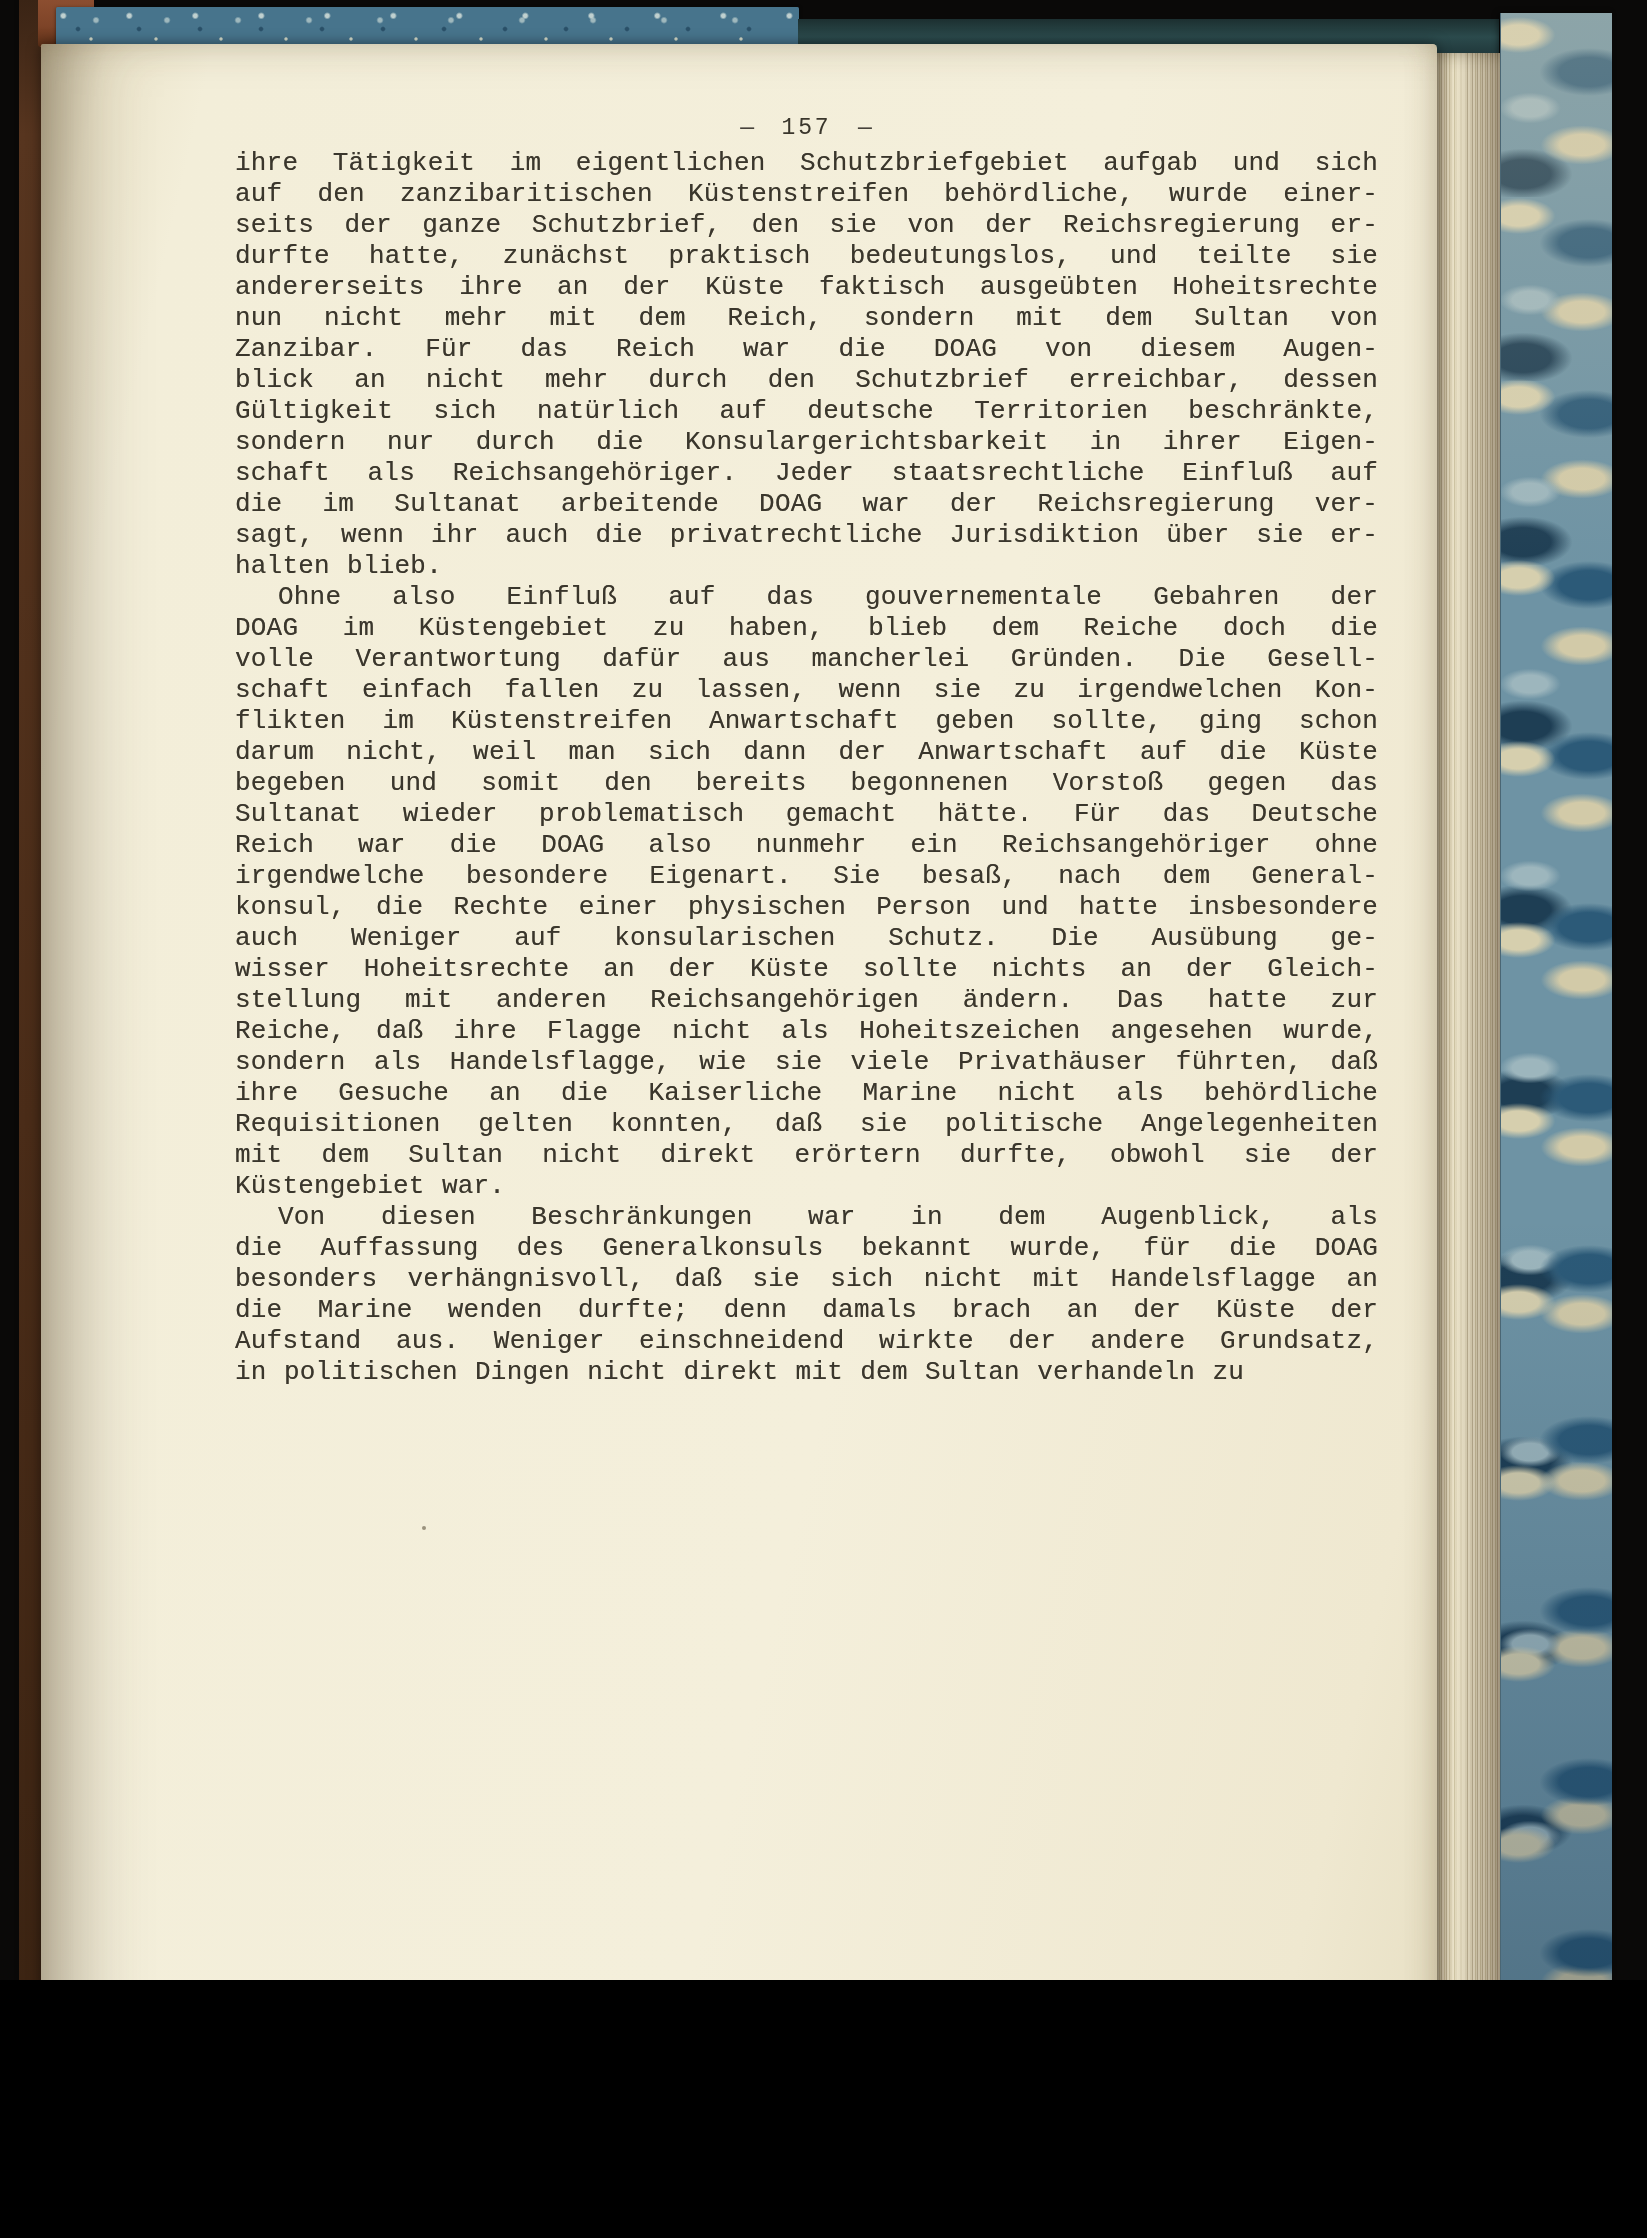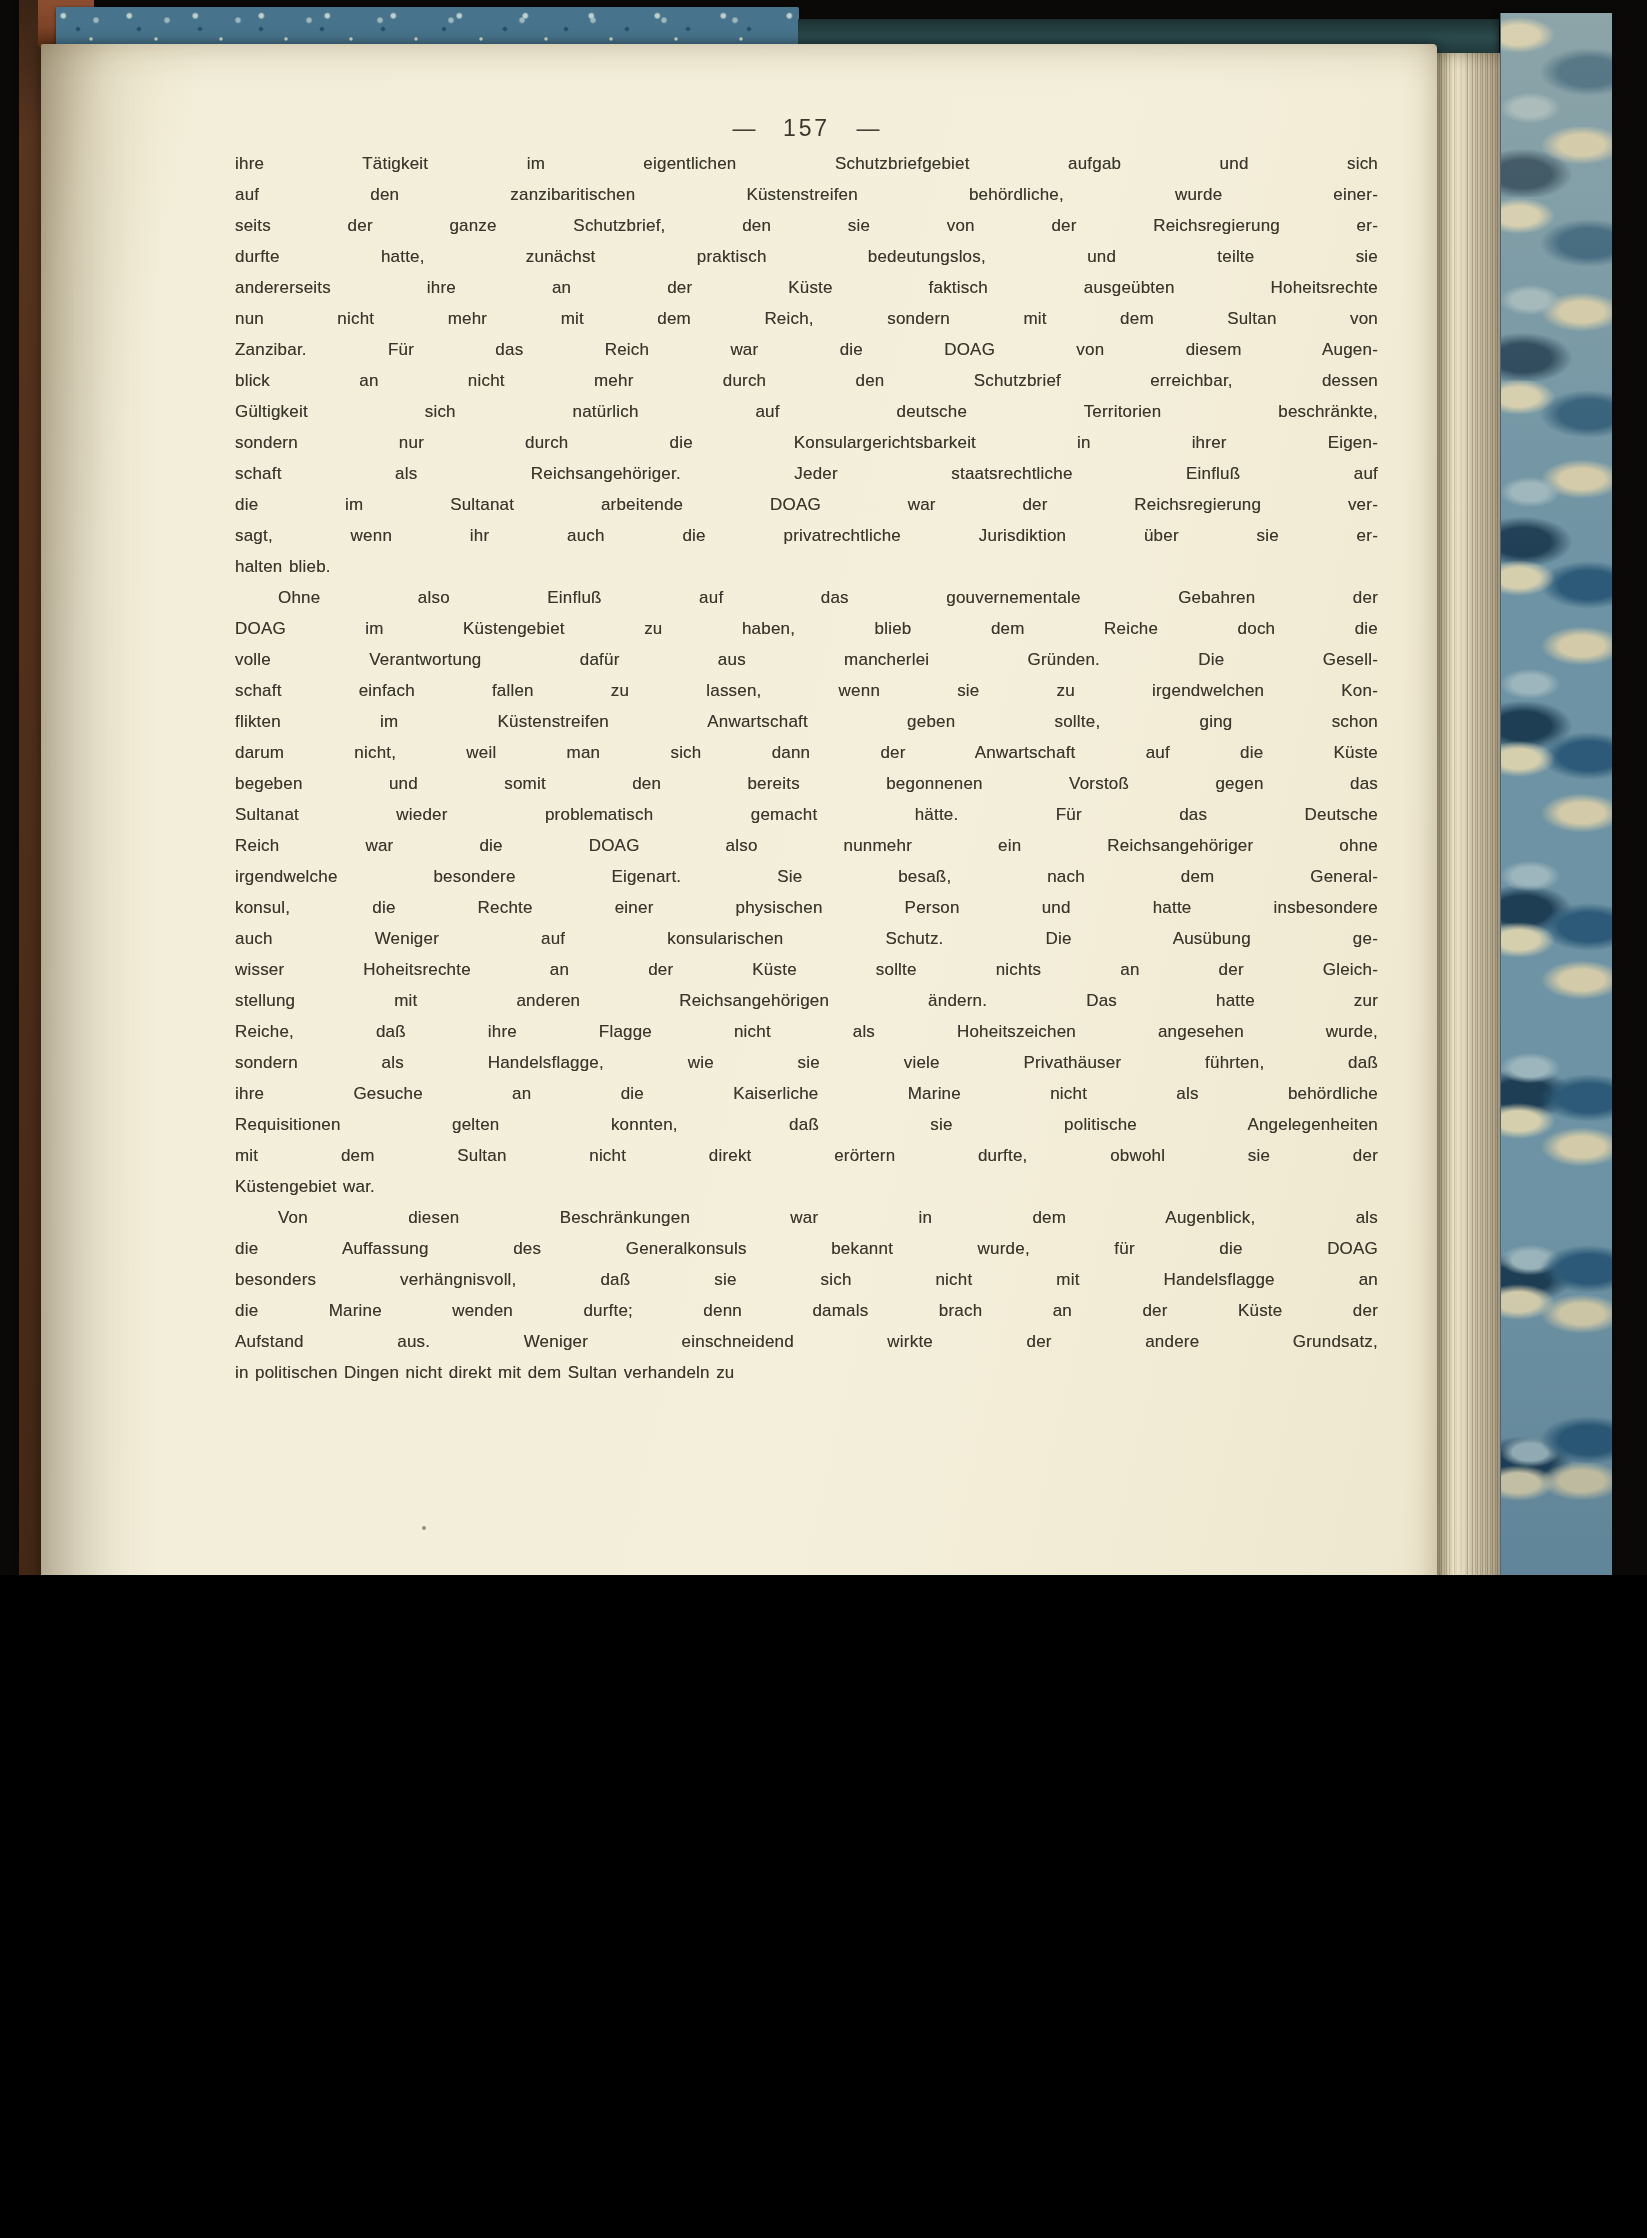--- a/index.html
+++ b/index.html
@@ -10,23 +10,23 @@
     --marble-blue:#47748c;
     --marble-dark:#1e3e54;
     --marble-cream:#d6cfae;
     --spine-brown:#57351f;
     --spine-head-brown:#7e4428;
     --cover-teal:#2b4a4c;
   }
   *{margin:0;padding:0;box-sizing:border-box;}
   html,body{background:#000;overflow:hidden;}
   .scene{
-    position:relative;width:1647px;height:1575px;
+    position:relative;width:1647px;height:1980px;
     background:var(--background);
-    font-family:Liberation Sans, sans-serif;
+    font-family:Liberation Mono, monospace;
     overflow:hidden;
   }
   
   .spine-strip{
     position:absolute;left:19px;top:0;width:23.5px;height:2239px;
     background:linear-gradient(180deg,#3a2415 0,var(--spine-brown) 6%,#4a2c18 50%,#3a2312 94%,#200f06 100%);
     box-shadow:1.5px 0 4.4px rgba(0,0,0,.6);
   }
   .spine-head{
     position:absolute;left:38px;top:0;width:56px;height:47px;
@@ -70,21 +70,21 @@
   }
   .page-header{
     position:absolute;left:194px;top:71px;width:1143px;
     text-align:center;font-size:23px;color:var(--ink);
     letter-spacing:1.1px;
   }
   .page-header .dash{margin:0 26.4px;color:#46423a;}
   .page-header .pagenum{letter-spacing:2.9px;}
   .text-block{
     position:absolute;left:194px;top:104px;width:1143px;
-    font-size:17px;line-height:31px;color:var(--ink);
+    font-size:26px;line-height:31px;color:var(--ink);
     letter-spacing:0.2px;word-spacing:1.5px;
     text-shadow:0 0 0.4px rgba(58,54,44,.55);
   }
   .para{margin:0;}
   .line{display:block;text-align:justify;text-align-last:justify;}
   .line.last{text-align-last:left;}
   .line.indent{padding-left:43px;}
   .page-speck{
     position:absolute;left:381px;top:1482px;width:4.4px;height:4.4px;
     border-radius:50%;background:rgba(80,70,50,.55);

